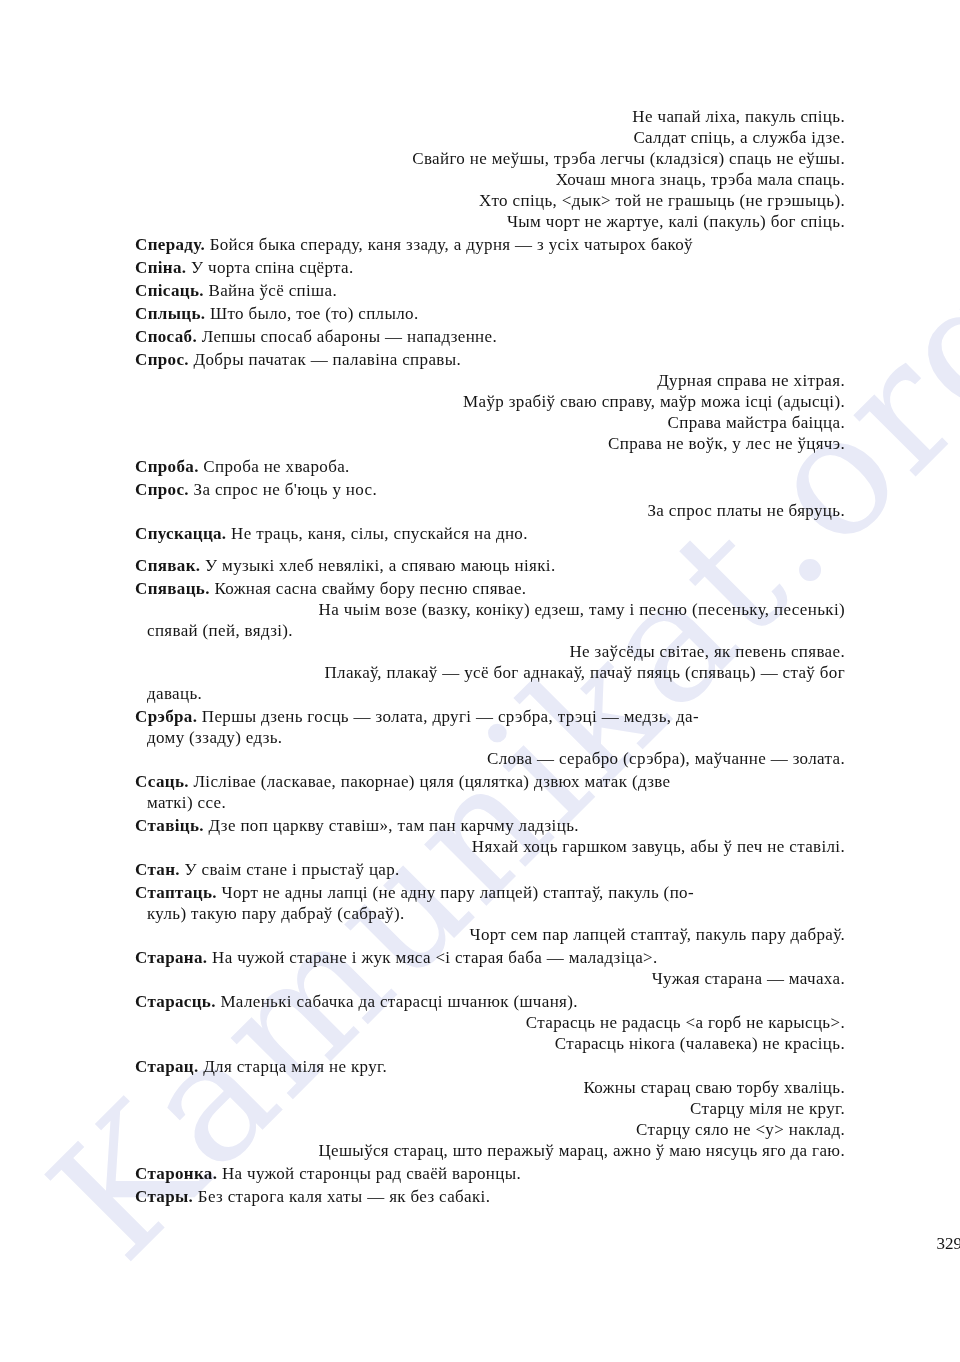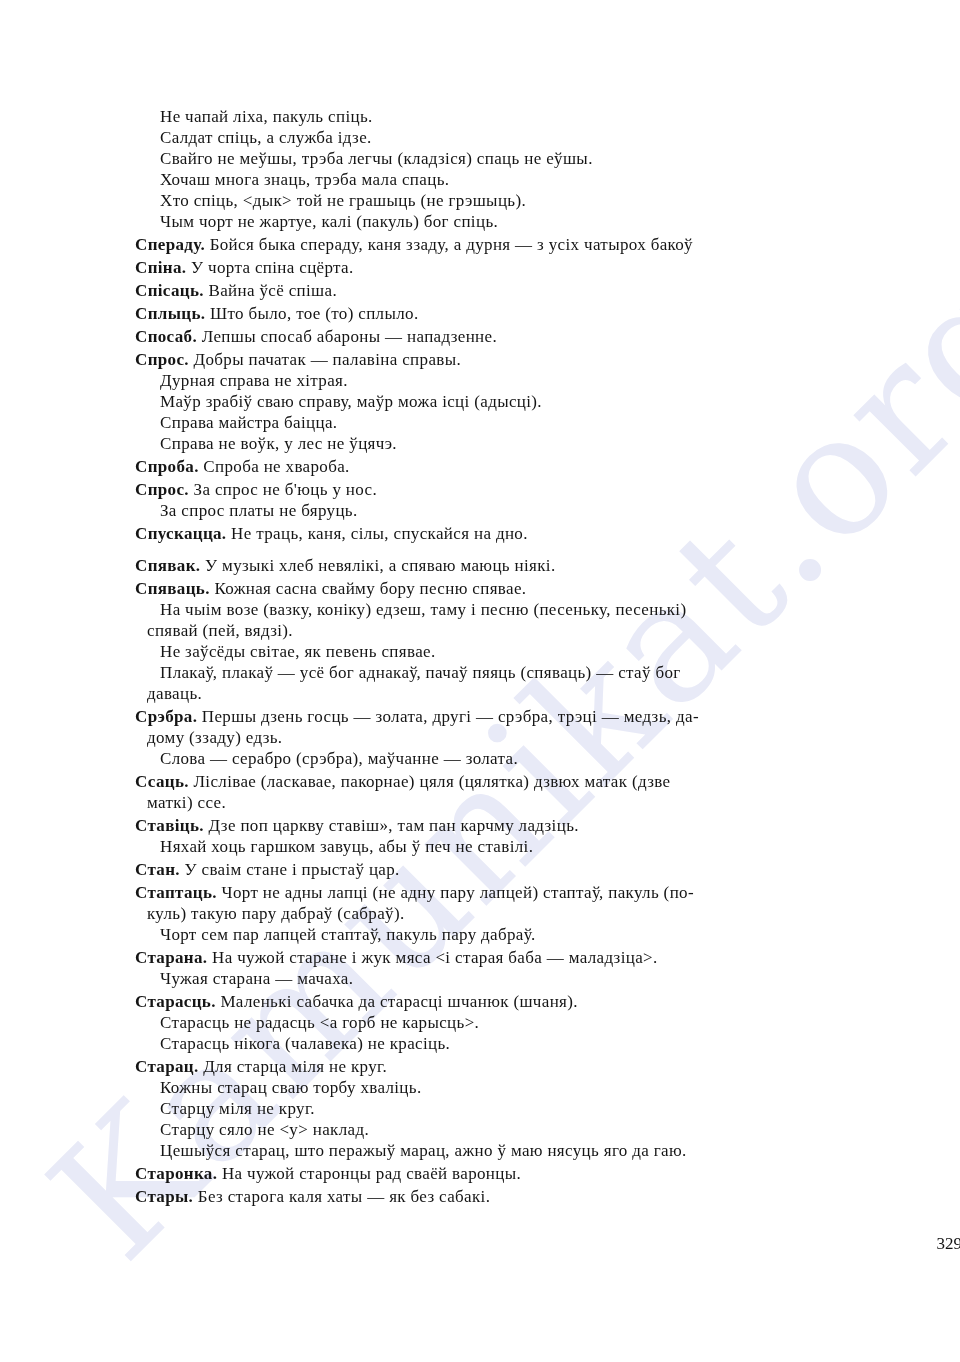--- a/index.html
+++ b/index.html
@@ -34,21 +34,21 @@
     top: 106px;
     width: 710px;
     z-index: 1;
     font-size: 17px;
     line-height: 21px;
     letter-spacing: 0.35px;
   }
   .line {
     white-space: nowrap;
   }
-  .line.proverb { padding-left: 25px; }
+  .line.proverb { padding-left: 25px; text-align: right; }
   .line.wrap    { padding-left: 12px; }
   .line.entry   { margin-top: 2px; }
   .line.gap     { margin-top: 11px; }
   .headword {
     font-weight: bold;
   }
   .page-number {
     position: absolute;
     top: 1234px;
     left: 2px;

